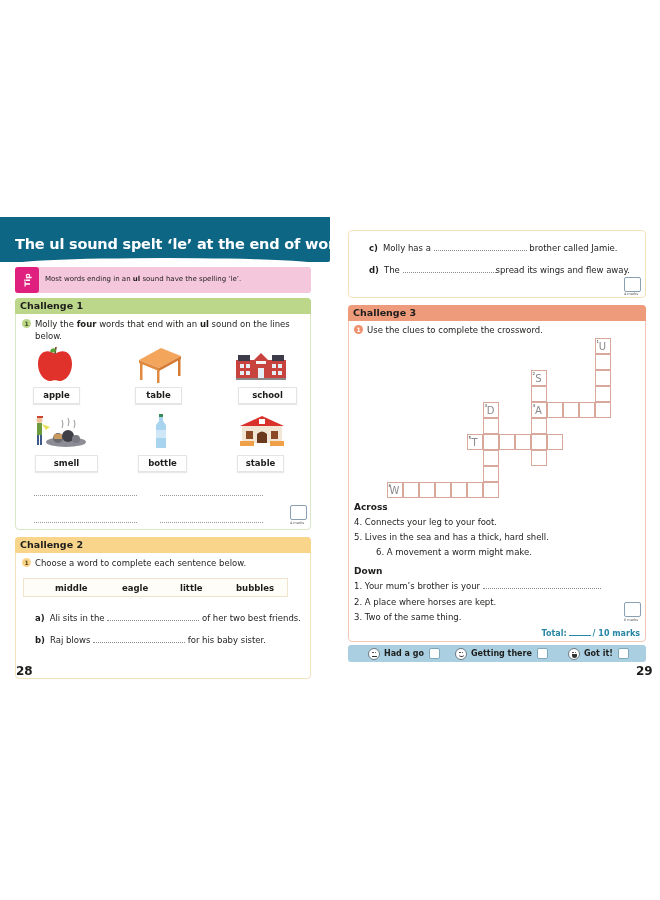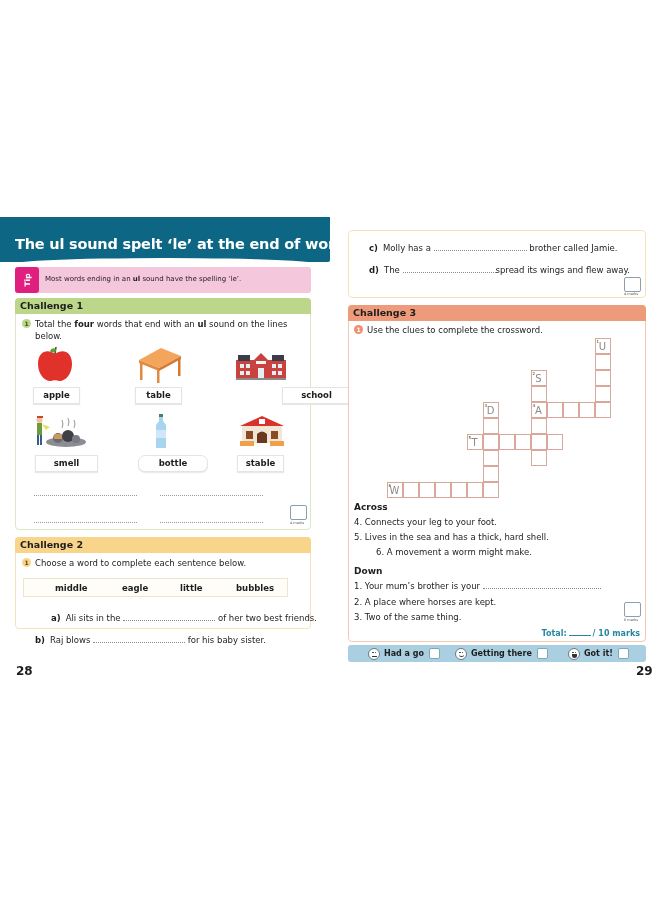--- a/index.html
+++ b/index.html
@@ -47,21 +47,21 @@
   .challenge {
     position: absolute; border-radius: 4px; background: #ffffff;
   }
   .challenge-head {
     position: absolute; left: 0; top: 0; right: 0; height: 16px;
     border-radius: 4px 4px 0 0; padding-left: 5px;
     font-size: 9.5px; font-weight: bold; line-height: 16px;
   }
   .c1 { left: 15px; top: 298px; width: 296px; height: 232px; border: 1px solid #dbe8c5; }
   .c1 .challenge-head { background: #bcd68a; left: -1px; right: -1px; top: -1px; }
-  .c2 { left: 15px; top: 537px; width: 296px; height: 92px; border: 1px solid #f4e2bb; }
+  .c2 { left: 15px; top: 537px; width: 296px; height: 142px; border: 1px solid #f4e2bb; }
   .c2 .challenge-head { background: #f9d58c; left: -1px; right: -1px; top: -1px; }
 
   .q-num {
     display: inline-block; width: 9px; height: 9px; border-radius: 50%;
     font-size: 6px; font-weight: bold; text-align: center; line-height: 9px;
     vertical-align: 1px; margin-right: 4px;
   }
 
   .instruction {
     position: absolute; font-size: 8.5px; line-height: 12px; color: #1d1d1b;
@@ -168,21 +168,21 @@
     <div class="tip-tag">
         <span>Tip</span>
       </div>
     <div class="tip-text"><span>Most words ending in an </span><b>ul</b><span> sound have the spelling ‘le’.</span></div>
   </div>
 
   <div class="challenge c1">
     <div class="challenge-head">Challenge 1</div>
   </div>
   <div class="instruction" style="left:22px; top:318px; width:290px;">
-    <span class="q-num" style="background:#bcd68a;color:#3a4a1a;">1</span><span>Total the </span><b>four</b><span> words that end with an </span><b>ul</b><span> sound on the lines</span><br><span style="margin-left:13px">below.</span>
+    <span class="q-num" style="background:#bcd68a;color:#3a4a1a;">1</span><span>Molly the </span><b>four</b><span> words that end with an </span><b>ul</b><span> sound on the lines</span><br><span style="margin-left:13px">below.</span>
   </div>
 
   <svg class="pic" style="left:37px;top:345px" width="36" height="38" viewBox="0 0 36 38">
     <path d="M18 9 C10 3 1 7 1 19 C1 30 9 37 14 36 C16 35 20 35 22 36 C27 37 35 30 35 19 C35 7 26 3 18 9Z" fill="#e0312a"></path>
     <path d="M18 9 L19 2" stroke="#6b3a1e" stroke-width="1.5"></path>
     <path d="M13 6 C15 2 19 3 19 6 C17 8 14 8 13 6Z" fill="#5aa33b"></path>
   </svg>
   <svg class="pic" style="left:135px;top:346px" width="48" height="38" viewBox="0 0 48 38">
     <polygon points="4,14 26,2 46,10 24,22" fill="#f3a55c"></polygon>
     <polygon points="4,14 24,22 24,25 4,17" fill="#e08a3f"></polygon>
@@ -204,21 +204,21 @@
       <rect x="10" y="21" width="4" height="4" fill="#e6eef5"></rect>
     <rect x="36" y="21" width="4" height="4" fill="#e6eef5"></rect>
       <rect x="42" y="21" width="4" height="4" fill="#e6eef5"></rect>
     <rect x="22" y="18" width="6" height="10" fill="#e6eef5"></rect>
     <rect x="20" y="11" width="10" height="3" fill="#f3f3f3"></rect>
     <rect x="0" y="28" width="50" height="2" fill="#8a8a8a"></rect>
   </svg>
 
   <div class="card" style="left:33px;top:387px;width:47px;">apple</div>
   <div class="card" style="left:135px;top:387px;width:47px;">table</div>
-  <div class="card" style="left:238px;top:387px;width:69px;margin-left:44px;">school</div>
+  <div class="card" style="left:238px;top:387px;width:59px;">school</div>
 
   <svg class="pic" style="left:32px;top:414px" width="54" height="34" viewBox="0 0 54 34">
     <ellipse cx="34" cy="28" rx="20" ry="5" fill="#8c8c94"></ellipse>
     <circle cx="26" cy="24" r="5" fill="#6a6a72"></circle>
     <circle cx="36" cy="22" r="6" fill="#3f3f48"></circle>
     <circle cx="44" cy="25" r="4" fill="#7a7a84"></circle>
     <rect x="22" y="20" width="8" height="5" fill="#c89a5e"></rect>
     <path d="M30 14 q2 -4 0 -8 M36 12 q2 -4 0 -8 M42 14 q2 -4 0 -8" stroke="#9a9a9a" stroke-width="1" fill="none"></path>
     <rect x="5" y="9" width="5" height="12" fill="#6b9b3a"></rect>
     <circle cx="7.5" cy="6" r="3" fill="#f1c19a"></circle>
@@ -238,21 +238,21 @@
     <rect x="19" y="4" width="10" height="7" fill="#d9312b"></rect>
     <rect x="21" y="5" width="6" height="5" fill="#fff"></rect>
     <path d="M19 29 L19 20 Q24 15 29 20 L29 29Z" fill="#6b3a1e"></path>
     <rect x="8" y="17" width="7" height="8" fill="#8a4a24"></rect>
     <rect x="33" y="17" width="7" height="8" fill="#8a4a24"></rect>
     <rect x="2" y="27" width="14" height="5" fill="#f0a048"></rect>
     <rect x="32" y="27" width="14" height="5" fill="#f0a048"></rect>
   </svg>
 
   <div class="card" style="left:35px;top:455px;width:63px;">smell</div>
-  <div class="card" style="left:138px;top:455px;width:70px;border-radius:7px;">bottle</div>
+  <div class="card" style="left:138px;top:455px;width:49px;">bottle</div>
   <div class="card" style="left:237px;top:455px;width:47px;">stable</div>
 
   <div class="write-line" style="left:34px;top:495px;width:103px;"></div>
   <div class="write-line" style="left:160px;top:495px;width:103px;"></div>
   <div class="write-line" style="left:34px;top:522px;width:103px;"></div>
   <div class="write-line" style="left:160px;top:522px;width:103px;"></div>
 
   <div class="marks" style="left:290px;top:505px;"></div>
   <div class="marks-label" style="left:290px;top:521px;">4 marks</div>
 
@@ -263,21 +263,21 @@
     <span class="q-num" style="background:#f9d58c;color:#5a4210;">1</span><span>Choose a word to complete each sentence below.</span>
   </div>
 
   <div class="wordbank">
     <span style="left:31px">middle</span>
     <span style="left:98px">eagle</span>
     <span style="left:156px">little</span>
     <span style="left:212px">bubbles</span>
   </div>
 
-  <div class="sentence" style="left:51px;top:613px;">
+  <div class="sentence" style="left:35px;top:613px;">
     <span class="lbl">a)</span><span>Ali sits in the</span> <span class="blank" style="width:92px"></span> <span>of her two best friends.</span>
   </div>
   <div class="sentence" style="left:35px;top:635px;">
     <span class="lbl">b)</span><span>Raj blows</span> <span class="blank" style="width:92px"></span> <span>for his baby sister.</span>
   </div>
 
   <div class="page-num" style="left:16px;">28</div>
 </div>
 
 <div class="cont"></div>

